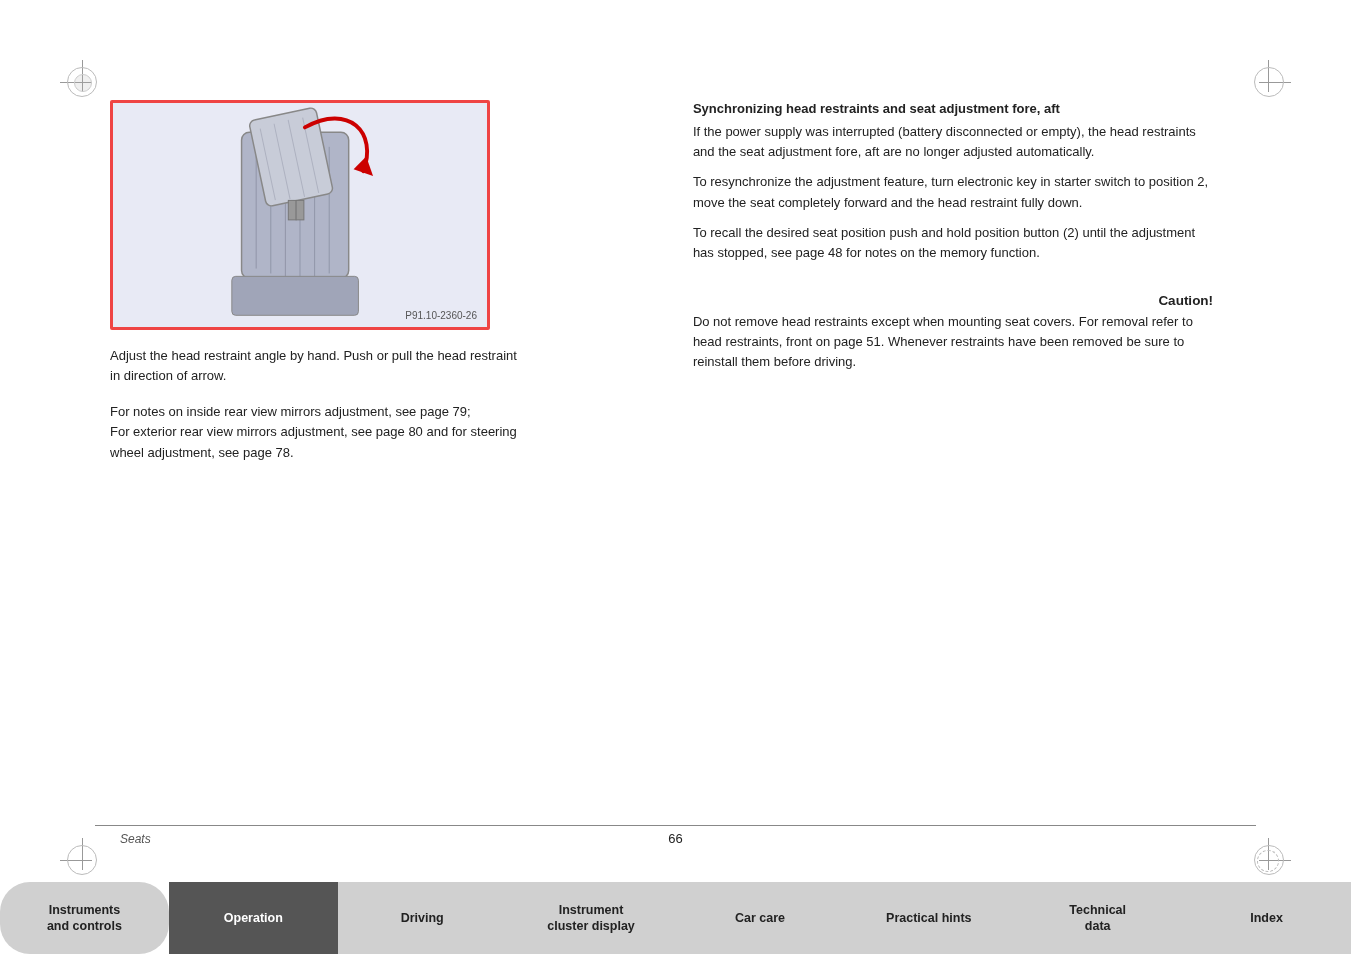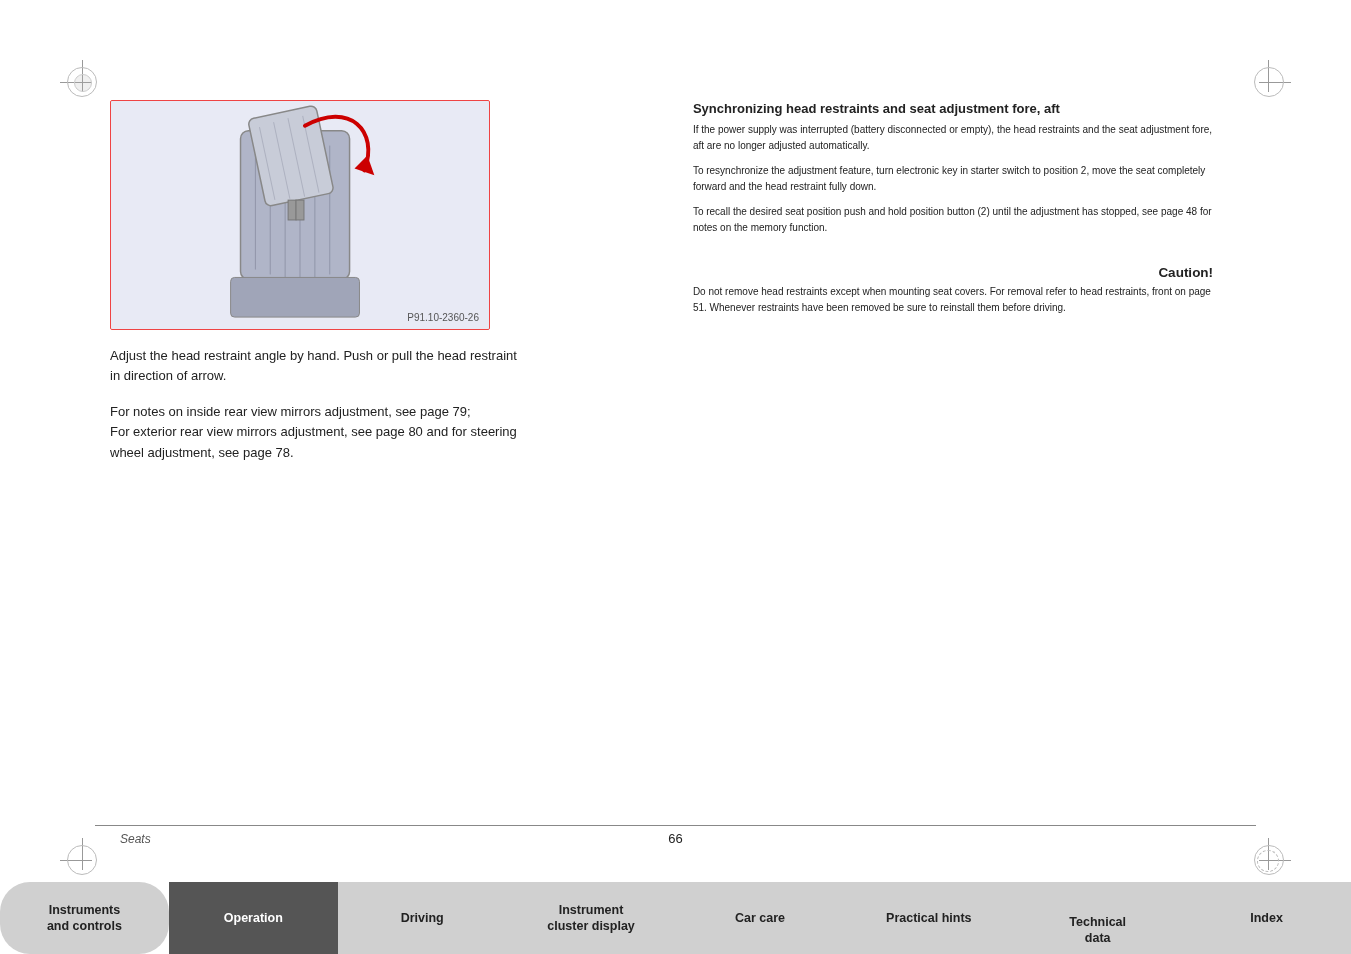--- a/index.html
+++ b/index.html
@@ -32,21 +32,21 @@
       display: flex;
       flex-direction: column;
       gap: 16px;
     }
 
     
     .car-illustration {
       width: 380px;
       height: 230px;
       background: #e8eaf5;
-      border: 1px solid #ef4444;
+      border: 3px solid #ef4444;
       border-radius: 2px;
       position: relative;
       overflow: hidden;
     }
 
     .car-illustration svg {
       width: 100%;
       height: 100%;
     }
 
@@ -74,21 +74,21 @@
     }
 
     .section-title {
       font-size: 13px;
       font-weight: bold;
       line-height: 1.4;
       margin-bottom: 4px;
     }
 
     .section-text {
-      font-size: 10px;
+      font-size: 13px;
       line-height: 1.55;
       color: #222;
     }
 
     .caution-title {
       font-size: 13.5px;
       font-weight: bold;
       margin-bottom: 4px;
       text-align: right;
     }
@@ -244,20 +244,20 @@
   <div class="nav-item" style="background:#d0d0d0;color:#222;align-items:center;">
     <span style="white-space:pre-line;">Instrument
 cluster display</span>
   </div>
   <div class="nav-item" style="background:#d0d0d0;color:#222;">
     <span>Car care</span>
   </div>
   <div class="nav-item" style="background:#d0d0d0;color:#222;">
     <span>Practical hints</span>
   </div>
-  <div class="nav-item" style="background:#d0d0d0;color:#222;align-items:flex-end;">
+  <div class="nav-item" style="background:#d0d0d0;color:#222;">
     <span style="white-space:pre-line;">Technical
 data</span>
   </div>
   <div class="nav-item" style="background:#d0d0d0;color:#222;">
     <span>Index</span>
   </div>
 </div>
 
 </body></html>

